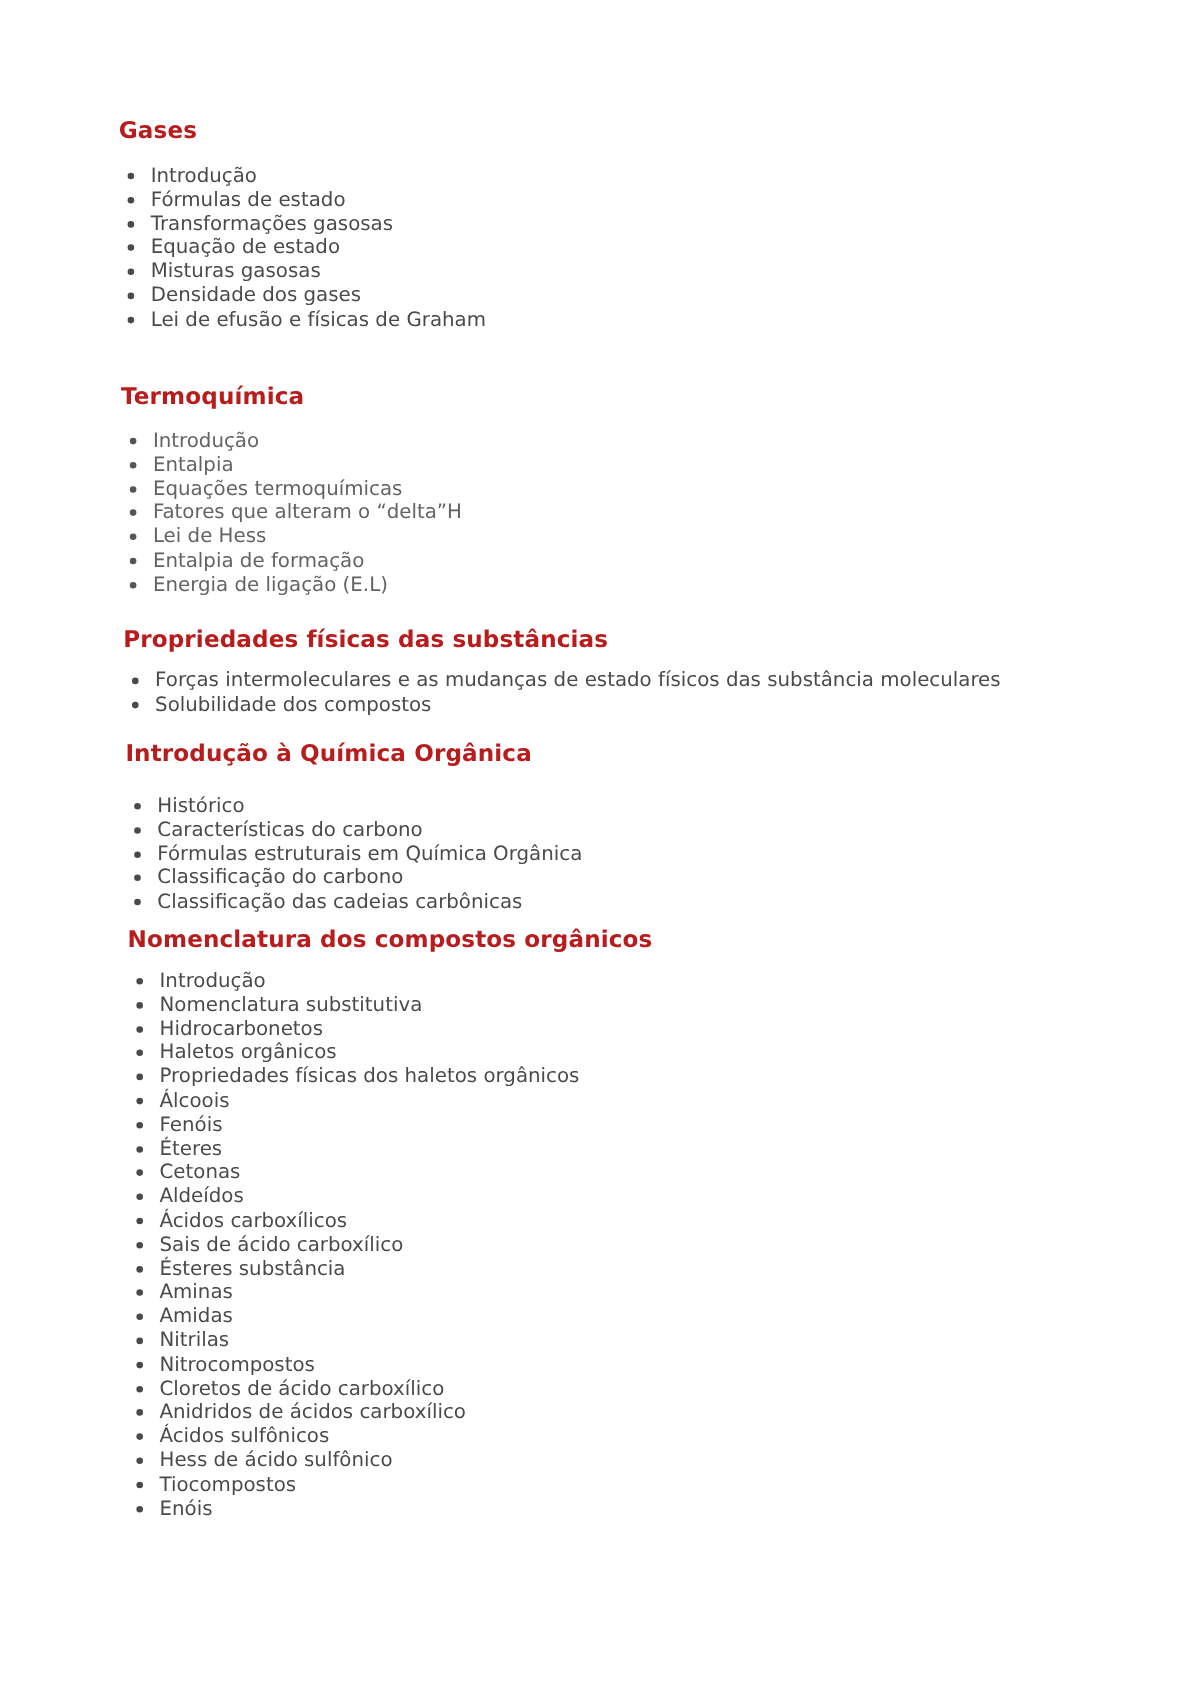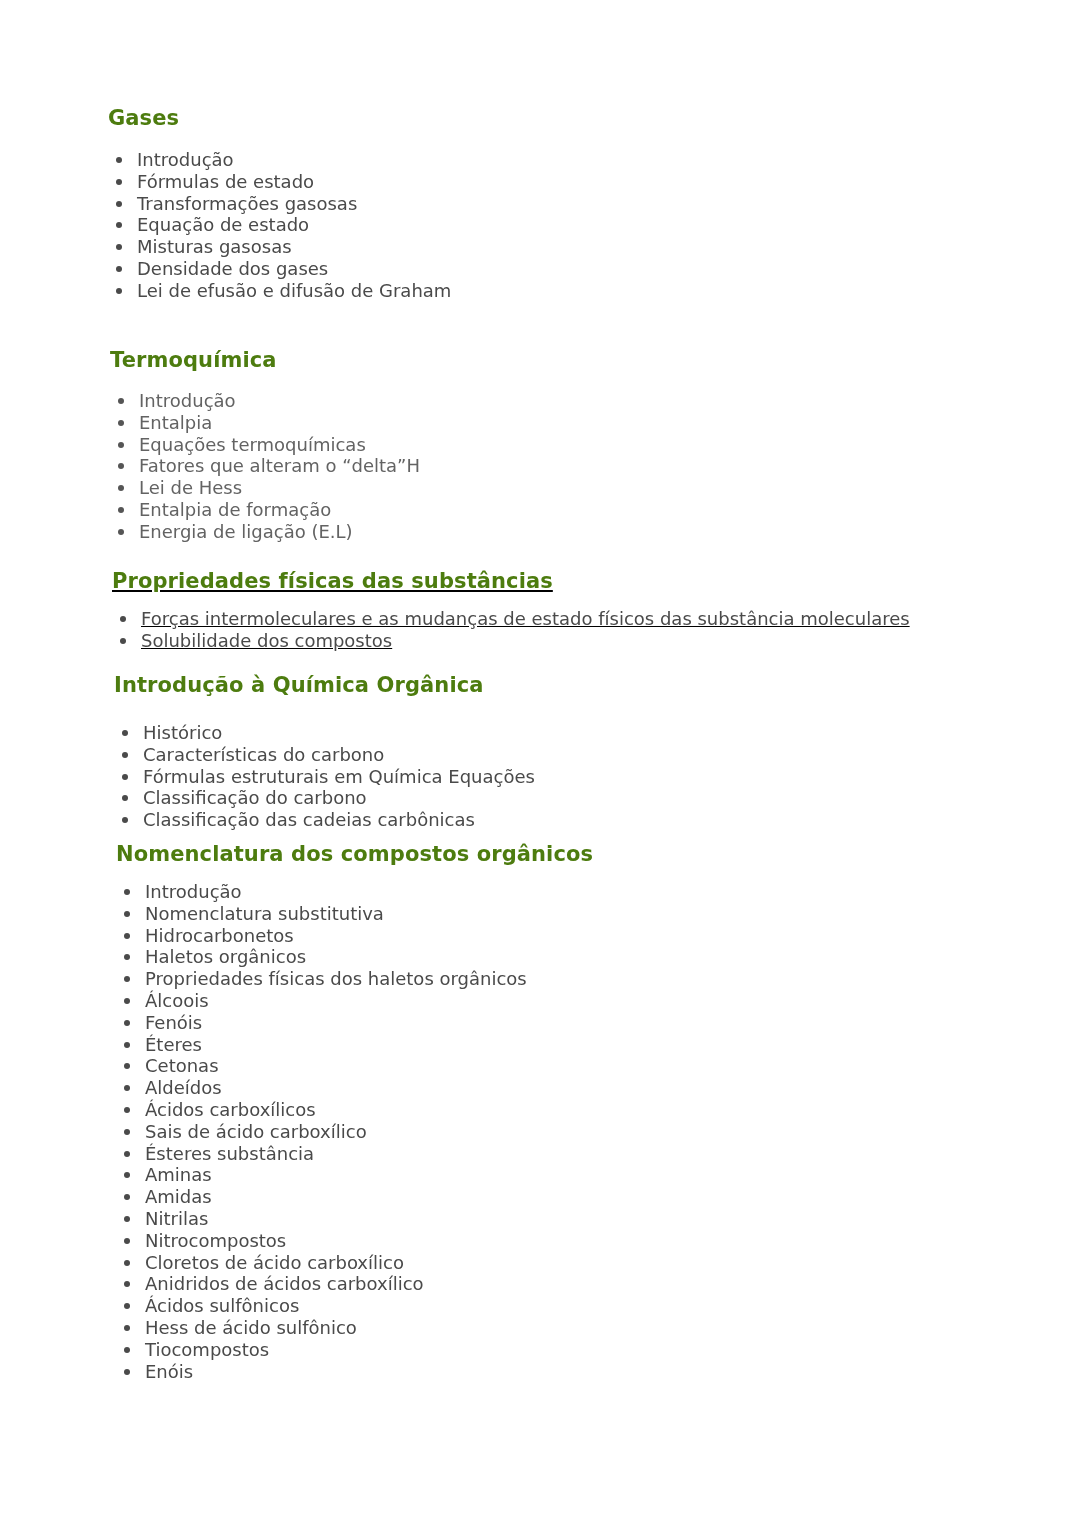--- a/index.html
+++ b/index.html
@@ -15,21 +15,21 @@
     font-family: "DejaVu Sans", sans-serif;
   }
   .section {
     position: absolute;
   }
   .section h2 {
     margin: 0;
     font-family: "DejaVu Sans", sans-serif;
     font-weight: bold;
     font-size: 21px;
-    color: #4d7c0f;
+    color: #b91c1c;
     letter-spacing: 0.1px;
     line-height: 26px;
   }
   .section ul {
     list-style: none;
     margin: 0;
     padding: 0;
   }
   .section li {
     position: relative;
@@ -56,51 +56,51 @@
 
 <div class="section" style="left:108px; top:105px;">
   <h2>Gases</h2>
   <ul style="margin-top:18px;">
     <li><span class="bullet"></span><span>Introdução</span></li>
     <li><span class="bullet"></span><span>Fórmulas de estado</span></li>
     <li><span class="bullet"></span><span>Transformações gasosas</span></li>
     <li><span class="bullet"></span><span>Equação de estado</span></li>
     <li><span class="bullet"></span><span>Misturas gasosas</span></li>
     <li><span class="bullet"></span><span>Densidade dos gases</span></li>
-    <li><span class="bullet"></span><span>Lei de efusão e difusão de Graham</span></li>
+    <li><span class="bullet"></span><span>Lei de efusão e físicas de Graham</span></li>
   </ul>
 </div>
 
 <div class="section light" style="left:110px; top:347px;">
   <h2>Termoquímica</h2>
   <ul style="margin-top:17px;">
     <li><span class="bullet"></span><span>Introdução</span></li>
     <li><span class="bullet"></span><span>Entalpia</span></li>
     <li><span class="bullet"></span><span>Equações termoquímicas</span></li>
     <li><span class="bullet"></span><span>Fatores que alteram o “delta”H</span></li>
     <li><span class="bullet"></span><span>Lei de Hess</span></li>
     <li><span class="bullet"></span><span>Entalpia de formação</span></li>
     <li><span class="bullet"></span><span>Energia de ligação (E.L)</span></li>
   </ul>
 </div>
 
-<div class="section" style="left:112px; top:568px;text-decoration:underline;">
+<div class="section" style="left:112px; top:568px;">
   <h2>Propriedades físicas das substâncias</h2>
   <ul style="margin-top:14px;">
     <li><span class="bullet"></span><span>Forças intermoleculares e as mudanças de estado físicos das substância moleculares</span></li>
     <li><span class="bullet"></span><span>Solubilidade dos compostos</span></li>
   </ul>
 </div>
 
 <div class="section" style="left:114px; top:672px;">
   <h2>Introdução à Química Orgânica</h2>
   <ul style="margin-top:24px;">
     <li><span class="bullet"></span><span>Histórico</span></li>
     <li><span class="bullet"></span><span>Características do carbono</span></li>
-    <li><span class="bullet"></span><span>Fórmulas estruturais em Química Equações</span></li>
+    <li><span class="bullet"></span><span>Fórmulas estruturais em Química Orgânica</span></li>
     <li><span class="bullet"></span><span>Classificação do carbono</span></li>
     <li><span class="bullet"></span><span>Classificação das cadeias carbônicas</span></li>
   </ul>
 </div>
 
 <div class="section" style="left:116px; top:841px;">
   <h2>Nomenclatura dos compostos orgânicos</h2>
   <ul style="margin-top:14px;">
     <li><span class="bullet"></span><span>Introdução</span></li>
     <li><span class="bullet"></span><span>Nomenclatura substitutiva</span></li>

